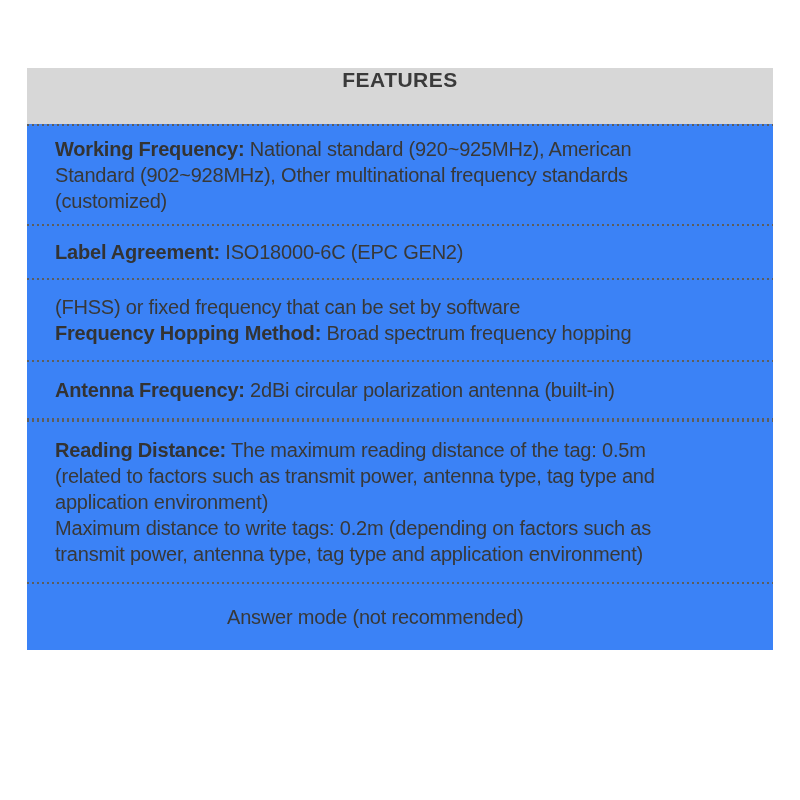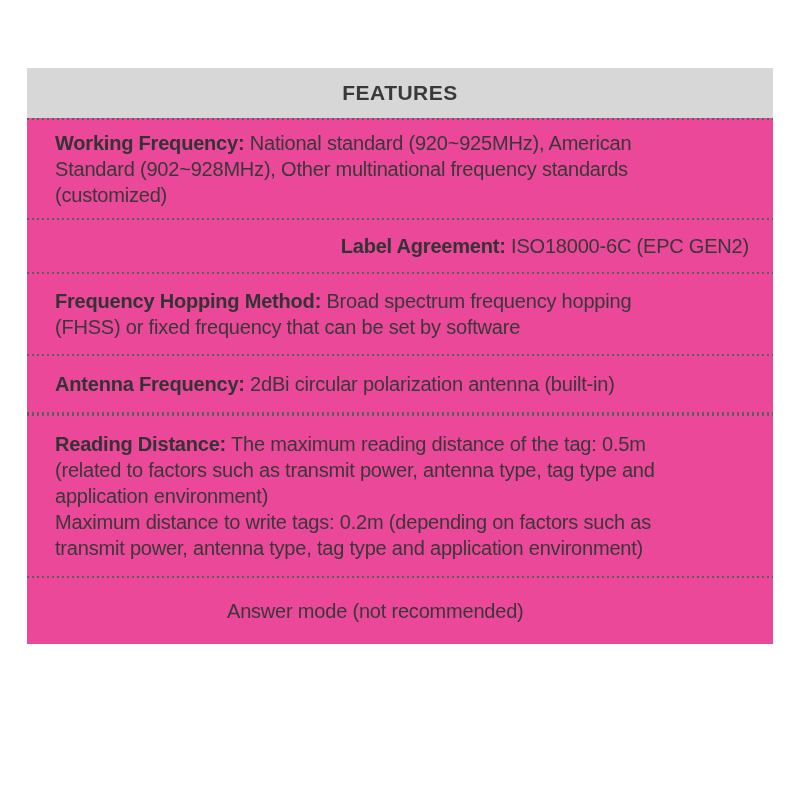--- a/index.html
+++ b/index.html
@@ -17,35 +17,35 @@
     height: 800px;
     background: #ffffff;
   }
   .panel {
     position: absolute;
     left: 27px;
     top: 68px;
     width: 746px;
   }
   .hdr {
-    height: 50px;
+    height: 56px;
     background: #d7d7d7;
     display: flex;
-    align-items: center;
+    align-items: flex-start;
     justify-content: center;
   }
   .hdr h1 {
     margin: 0;
     font-size: 21px;
     font-weight: bold;
     color: #3a3a3a;
     letter-spacing: 0.5px;
   }
   .body {
-    background: #ec4899;
+    background: #3b82f6;
   }
   .sep {
     height: 2px;
     background-image: repeating-linear-gradient(to right, #5d5d5d 0px, #5d5d5d 2px, transparent 2px, transparent 5px);
     background-size: 5px 2px;
     background-repeat: repeat-x;
     background-position: 0 50%;
   }
   .row {
     padding-left: 28px;
@@ -54,21 +54,21 @@
     font-size: 20px;
     line-height: 26px;
     letter-spacing: -0.2px;
   }
   .row p.ln {
     margin: 0;
     white-space: nowrap;
   }
   .row strong { font-weight: bold; color: #333333; }
   .r1 { padding-top: 10px; padding-bottom: 10px; }
-  .r2 { padding-top: 13px; padding-bottom: 13px; text-align: right; }
+  .r2 { padding-top: 13px; padding-bottom: 13px; }
   .r3 { padding-top: 14px; padding-bottom: 14px; }
   .r4 { padding-top: 15px; padding-bottom: 15px; }
   .r5 { padding-top: 18px; padding-bottom: 18px; }
   .r6 { padding-top: 15px; padding-bottom: 15px; }
   .r7 { padding-top: 20px; padding-bottom: 20px; }
   .om-mode1 { margin-left: 8px; }
   .om-mode2 { margin-left: 62px; }
   .om-line2 { padding-left: 172px; }
 </style>
 </head>
@@ -93,22 +93,22 @@
 
       <div class="sep"></div>
 
       <section class="row r2">
         <p class="ln"><strong>Label Agreement:</strong><span> ISO18000-6C (EPC GEN2)</span></p>
       </section>
 
       <div class="sep"></div>
 
       <section class="row r3">
+        <p class="ln">(FHSS) or fixed frequency that can be set by software</p>
         <p class="ln"><strong>Frequency Hopping Method:</strong><span> Broad spectrum frequency hopping</span></p>
-        <p class="ln">(FHSS) or fixed frequency that can be set by software</p>
       </section>
 
       <div class="sep"></div>
 
       <section class="row r4">
         <p class="ln"><strong>Antenna Frequency:</strong><span> 2dBi circular polarization antenna (built-in)</span></p>
       </section>
 
       <div class="sep"></div>
 

